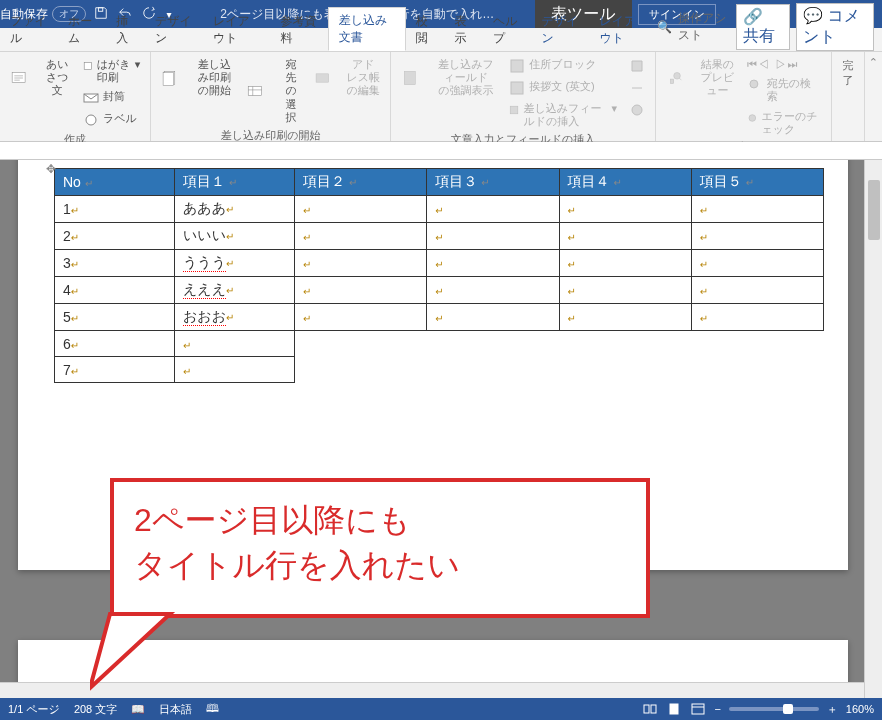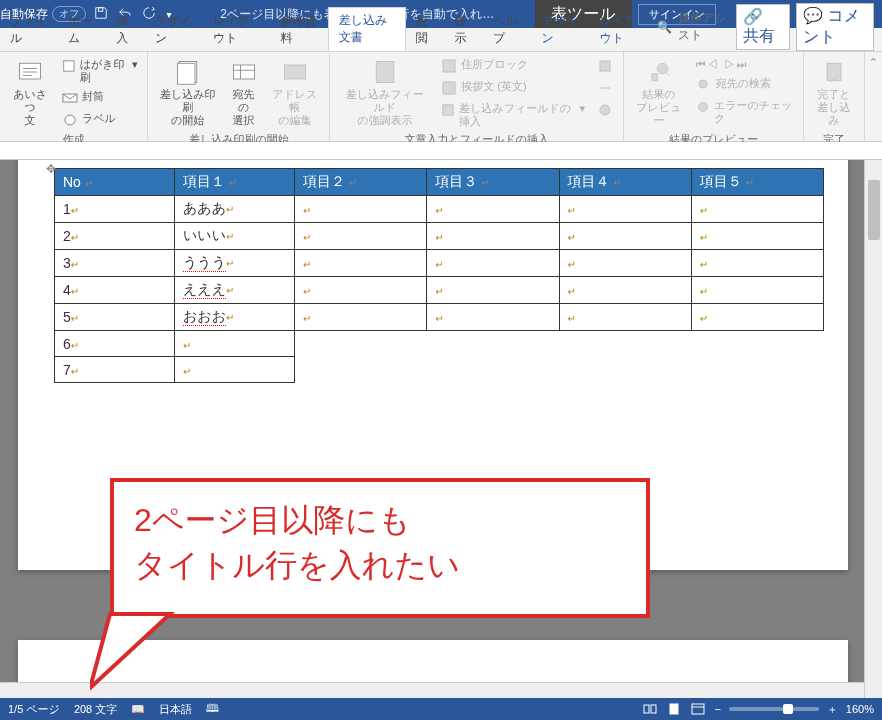--- a/index.html
+++ b/index.html
@@ -18,21 +18,21 @@
 .tabs{height:24px;background:#f3f3f3;display:flex;align-items:end;font-size:12px;color:#444;border-bottom:1px solid #d4d4d4}
 .tab{padding:4px 10px;cursor:pointer}
 .tab.active{background:#fff;border:1px solid #d4d4d4;border-bottom:1px solid #fff;color:#2b579a}
 .tab.ctx{color:#2b579a}
 .tabs-right{margin-left:auto;display:flex;align-items:center;gap:6px;padding-right:8px}
 .share{border:1px solid #c0c0c0;padding:2px 6px;font-size:16px;background:#fff;color:#2b579a}
 .ribbon{height:90px;background:#f3f3f3;display:flex;border-bottom:1px solid #c9c9c9;font-size:11px;color:#555}
 .group{border-right:1px solid #d8d8d8;padding:4px 8px 2px;display:flex;flex-direction:column;justify-content:space-between}
 .group-body{display:flex;gap:8px;align-items:flex-start;flex:1}
 .group-label{text-align:center;font-size:11px;color:#666;padding-top:2px}
-.rbtn{display:flex;flex-direction:column;align-items:center;gap:2px;padding:2px;cursor:pointer;text-align:center;line-height:1.2}
+.rbtn{display:flex;align-items:center;gap:16px;padding:2px;cursor:pointer;text-align:center;line-height:1.2}
 .rbtn svg{width:28px;height:28px}
 .rbtn.sm svg{width:16px;height:16px}
 .rbtn.sm{flex-direction:row;gap:4px;align-items:flex-start;text-align:left;width:auto}
 .vstack{display:flex;flex-direction:column;gap:2px}
 .dim{color:#b0b0b0}
 .dim svg *{stroke:#c0c0c0;fill:#d8d8d8}
 .ruler{height:18px;background:#fff;border-bottom:1px solid #c9c9c9;position:relative}
 .doc-area{position:relative;height:540px;background:#808080;overflow:hidden}
 .vscroll{position:absolute;right:0;top:0;width:18px;height:100%;background:#eee;border-left:1px solid #ccc}
 .vscroll .thumb{position:absolute;top:20px;left:3px;width:12px;height:60px;background:#c0c0c0;border-radius:2px}
@@ -258,30 +258,20 @@
             <svg viewBox="0 0 16 16">
               <circle cx="8" cy="8" r="5" stroke="#ccc" fill="none"></circle>
             </svg>
             <span>エラーのチェック</span>
           </div>
       </div>
     </div>
     <div class="group-label">結果のプレビュー</div>
   </div>
   <div class="group dim">
-    <div class="group-body">
-      <div class="rbtn">
-          <svg viewBox="0 0 32 32">
-            <rect x="8" y="6" width="16" height="20" stroke="#ccc"></rect>
-            <path d="M12 28l8-8" stroke="#ccc"></path>
-          </svg>
-          <span style="white-space:pre-line">完了と
-差し込み</span>
-        </div>
-    </div>
     <div class="group-label">完了</div>
   </div>
   <div style="margin-left:auto;padding:4px;color:#888">⌃</div>
 </div>
 
 <div class="ruler"></div>
 
 <div class="doc-area">
   <div class="page page1">
     <div style="position:absolute;left:28px;top:12px;font-size:12px;color:#888">✥</div>
@@ -363,21 +353,21 @@
     
   </div>
 
   <div class="vscroll">
       <div class="thumb"></div>
     </div>
   <div class="hscroll"></div>
 </div>
 
 <div class="statusbar">
-  <span>1/5 ページ</span>
+  <span>1/1 ページ</span>
   <span>208 文字</span>
   <span>📖</span>
   <span>日本語</span>
   <span>🕮</span>
   <div class="right">
     <span class="view-ico">
         <svg viewBox="0 0 14 14">
           <rect x="1" y="3" width="5" height="8" fill="none"></rect>
           <rect x="8" y="3" width="5" height="8" fill="none"></rect>
         </svg>

